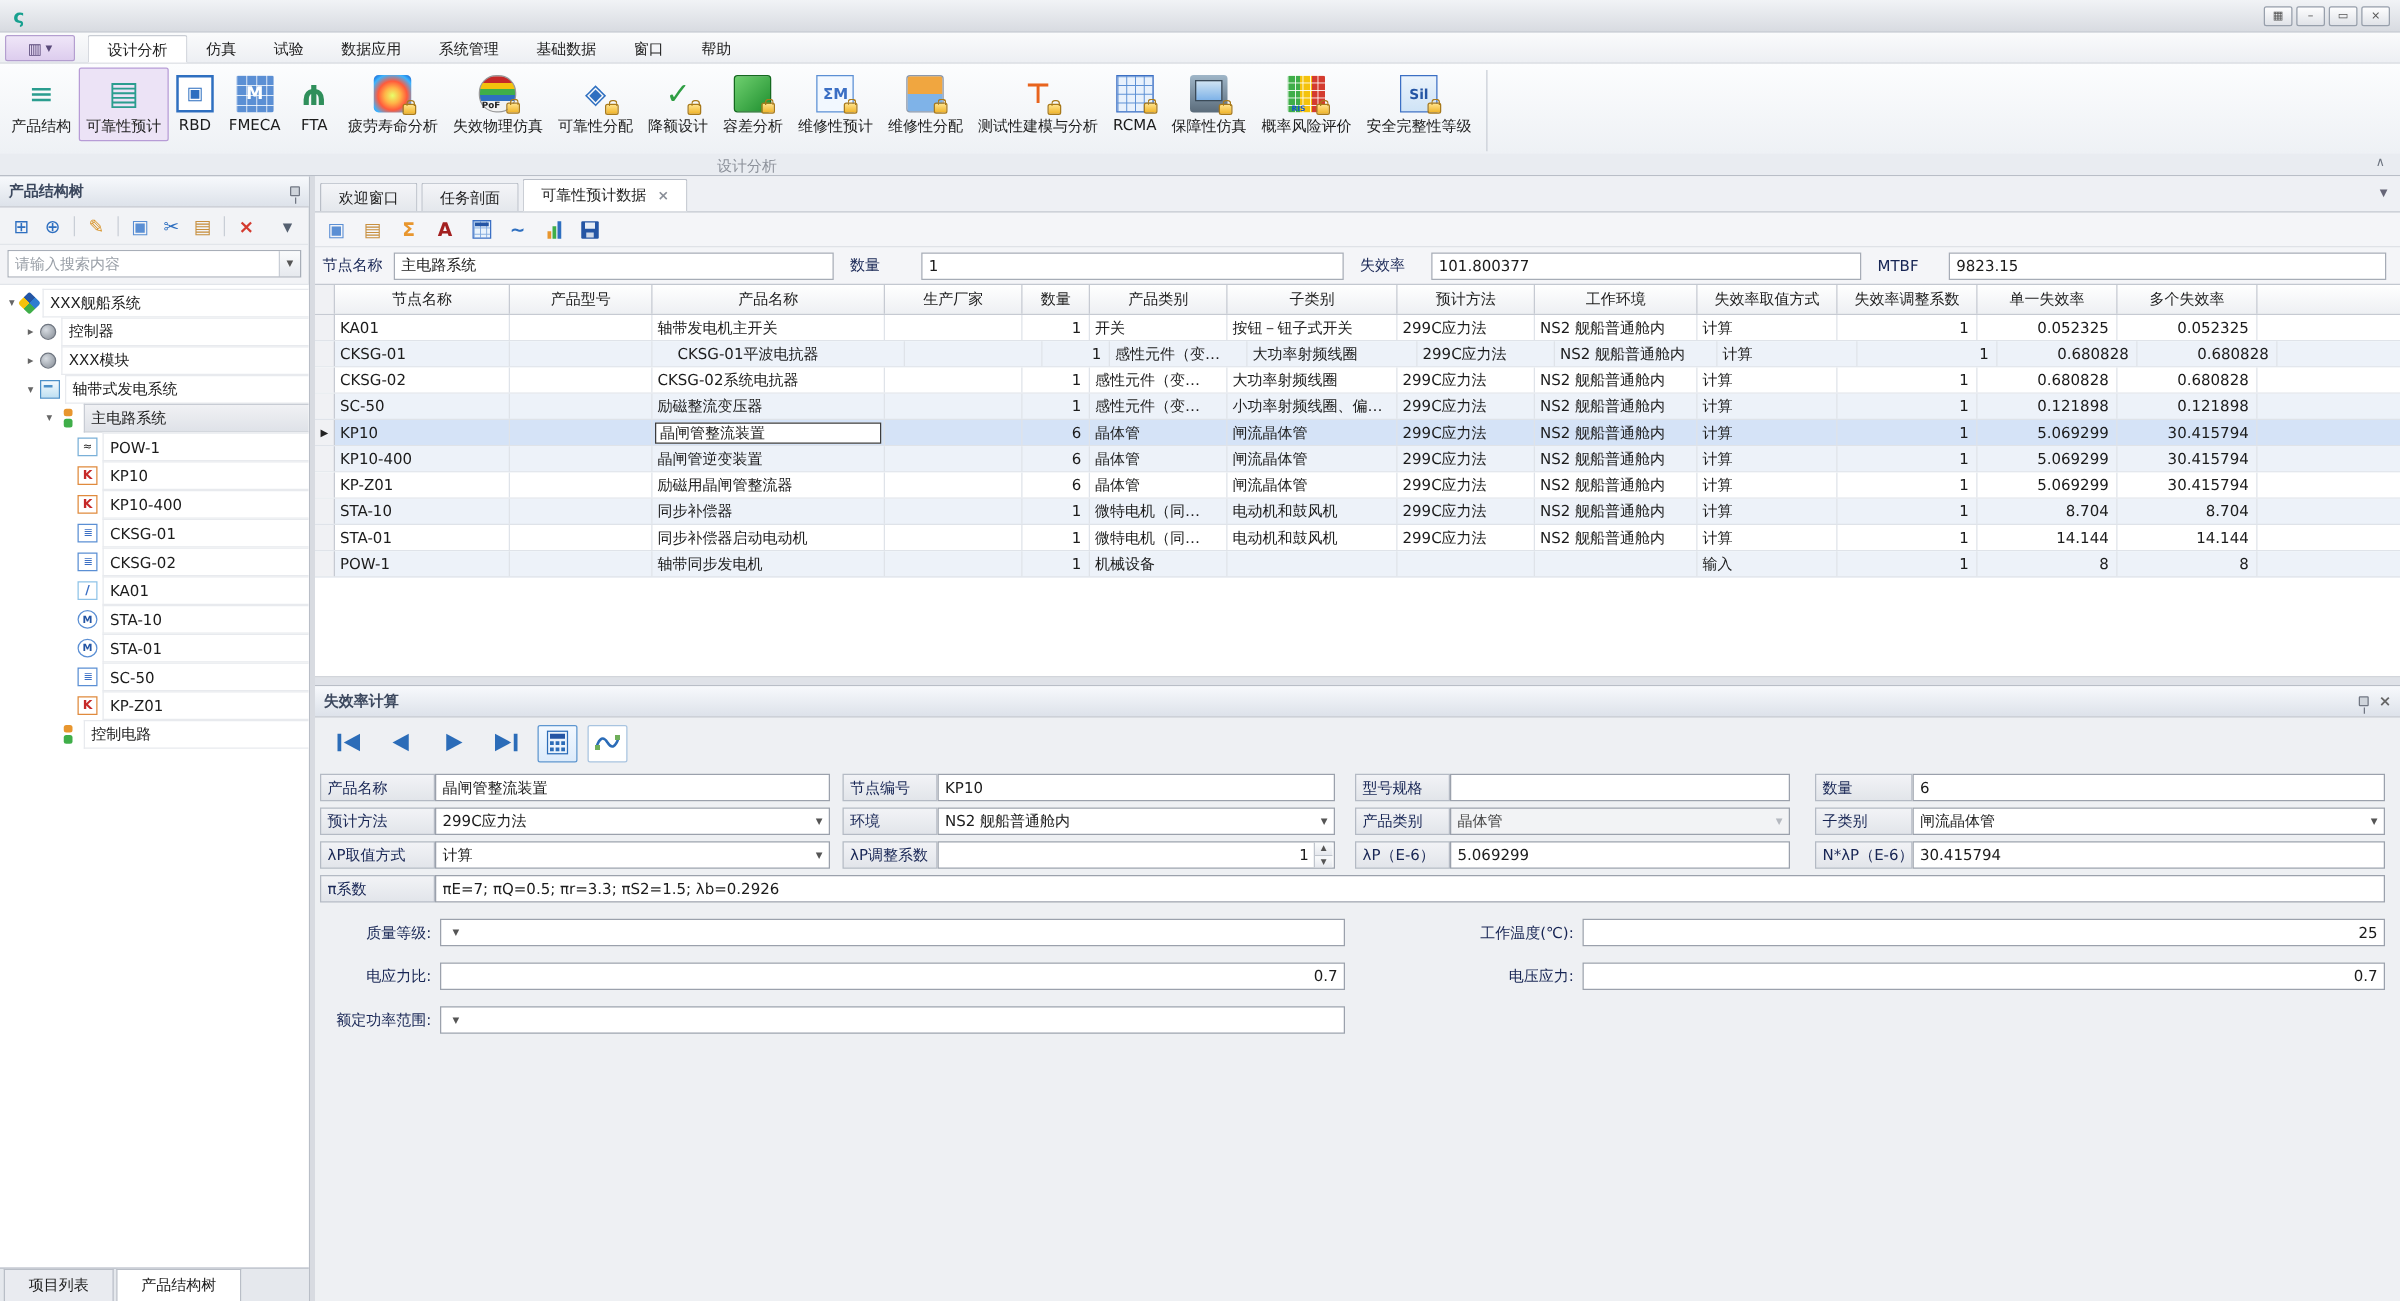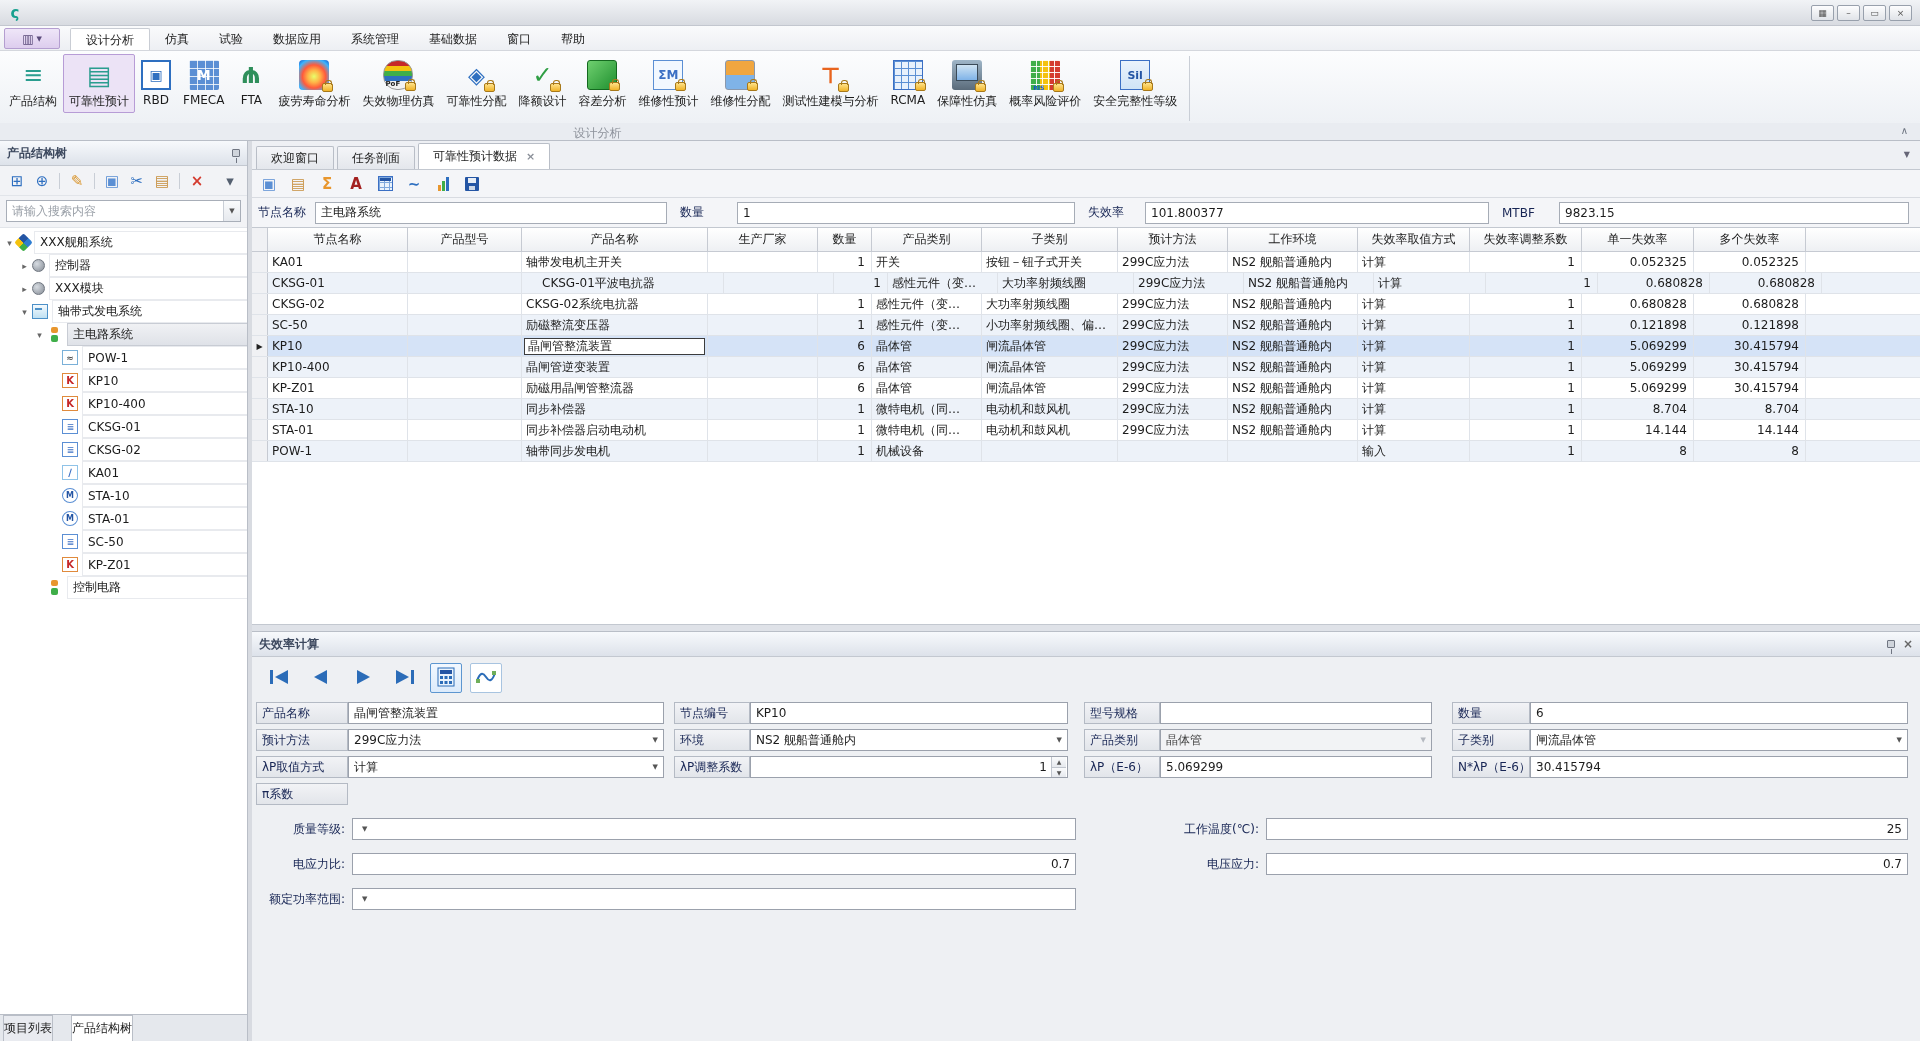--- a/index.html
+++ b/index.html
@@ -98,21 +98,21 @@
   .ti-subsystem{background:linear-gradient(#f4fafe,#bfe0f2);border:1px solid #4c90c8}
   .ti-subsystem::before{content:"";position:absolute;left:2px;top:3px;width:7px;height:2px;background:#4c90c8}
   .ti-circuit::before{content:"";position:absolute;top:0;left:4px;width:7px;height:6px;background:#e8962e;border-radius:2px}
   .ti-circuit::after{content:"";position:absolute;bottom:0;left:4px;width:7px;height:7px;background:#3fae49;border-radius:2px}
   .ti-generator{border:1px solid #7ab0d8;background:#fff;color:#222;font-size:9px}
   .ti-thyristor{border:1px solid #e08a3c;background:#fff;color:#c62828;font-weight:bold;font-size:10px}
   .ti-inductor{border:1px solid #5b8fd4;background:#fff;color:#3b6fc4;font-size:9px;letter-spacing:-1px}
   .ti-switch{border:1px solid #8fc3e8;background:#fff;color:#3b6fc4;font-weight:bold;font-size:10px}
   .ti-motor{border:1px solid #5b8fd4;border-radius:50%;background:#fff;color:#2455a4;font-weight:bold;font-size:8px}
   .sidebar-tabs{height:27px;flex:none;display:flex;align-items:flex-end;background:#e5e8ed;border-top:1px solid #b9bec7;padding:0 3px}
-  .s-tab{padding:4px 0;border:1px solid #b9bec7;border-bottom:none;background:#e9ebf0;margin-right:18px}
+  .s-tab{padding:4px 19px;border:1px solid #b9bec7;border-bottom:none;background:#e9ebf0;margin-right:2px}
   .s-tab.active{background:#fff}
 
   .v-splitter{width:4px;flex:none;background:#d8dbe1}
 
   
   .main{flex:1;display:flex;flex-direction:column;min-width:0;background:#fff}
   .tabbar{height:29px;flex:none;display:flex;align-items:flex-end;padding:0 4px;background:#eef0f4;border-bottom:1px solid #c3c8d0;position:relative}
   .doc-tab{height:23px;display:flex;align-items:center;padding:0 14px;margin-right:3px;border-radius:2px 2px 0 0;
     border:1px solid #b9bec7;border-bottom:none;background:linear-gradient(#f4f5f8,#e4e7ec)}
   .doc-tab.active{background:#fff;height:26px}
@@ -140,21 +140,21 @@
   .t-row.alt{background:#edf2f9}
   .t-row.sel{background:#d5e3f7}
   .t-cell{flex:none;border-right:1px solid #dfe3e9;display:flex;align-items:center;padding:0 4px;white-space:nowrap;overflow:hidden}
   .t-cell.num{justify-content:flex-end;padding-right:6px}
   .ind{flex:none;width:16px;background:#f0f1f4;border-right:1px solid #c6cad2;display:flex;align-items:center;justify-content:center;font-size:8px;color:#222;padding:0}
   .editor{flex:1;height:17px;border:1px solid #3c3c3c;background:#fff;display:flex;align-items:center;padding:0 3px;margin:0 1px;white-space:nowrap;overflow:hidden}
 
   .h-splitter{height:6px;flex:none;background:#dfe2e8}
 
   
-  .bp{height:410px;flex:none;display:flex;flex-direction:column;background:#eef0f3;border-top:1px solid #b9bec7}
+  .bp{height:493px;flex:none;display:flex;flex-direction:column;background:#eef0f3;border-top:1px solid #b9bec7}
   .bp-toolbar{height:42px;flex:none;display:flex;align-items:center;gap:8px;padding:0 10px}
   .nav-btn{width:34px;height:30px;display:flex;align-items:center;justify-content:center}
   .sq-btn{width:32px;height:30px;display:flex;align-items:center;justify-content:center;border-radius:2px;background:#fff;border:1px solid #a8c4e0}
   .sq-btn.active{border:1px solid #5d96d0;background:linear-gradient(#f2f8ff,#dcebfb)}
   .bp-form{padding:2px 12px 0 4px}
   .f-row{display:flex;align-items:center;height:24px;margin-bottom:3px}
   .f-label{height:22px;background:linear-gradient(#f2f3f6,#e2e5ea);border:1px solid #b4bac4;display:flex;align-items:center;padding:0 5px;flex:none;white-space:nowrap;overflow:hidden;color:#172554}
   .f-input{height:22px;border:1px solid #9ba1ac;background:#fff;display:flex;align-items:center;padding:0 5px;position:relative;white-space:nowrap;overflow:hidden}
   .f-input.disabled{background:#f2f3f5;color:#444}
   .f-input .val{flex:1;overflow:hidden;white-space:nowrap}
@@ -806,20 +806,23 @@
               <div class="f-input" style="width: 272px; margin-right: 20px;">
                 <span class="val">5.069299</span>
               </div>
               <div class="f-label" style="width: 78px;">N*λP（E-6）</div>
               <div class="f-input" style="flex: 1 1 0%; margin-right: 0px;">
                 <span class="val">30.415794</span>
               </div>
             </div>
             <div class="f-row" style="margin-bottom: 8px;">
               <div class="f-label" style="width: 92px;">π系数</div>
+              <div class="f-input" style="flex: 1 1 0%;">
+                <span class="val">πE=7; πQ=0.5; πr=3.3; πS2=1.5; λb=0.2926</span>
+              </div>
             </div>
             <div class="param-row">
               <div class="p-label">质量等级:</div>
               <div class="f-input" style="width: 724px;">
                 <span class="combo-arrow">▼</span>
               </div>
               <div class="p-label wide">工作温度(℃):</div>
               <div class="f-input num" style="flex: 1 1 0%;">
                 <span class="val">25</span>
               </div>

